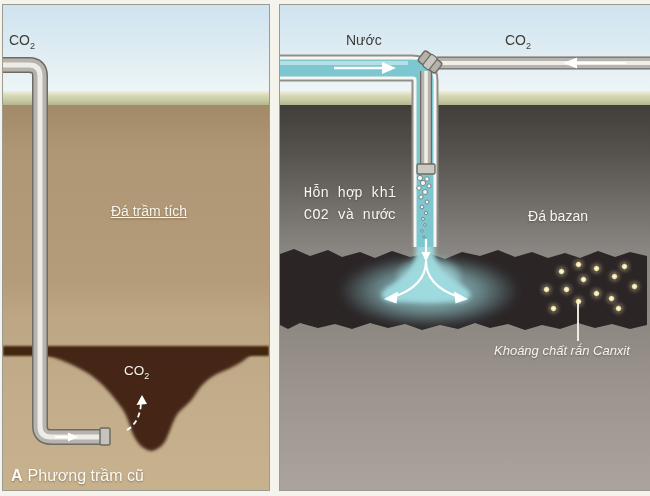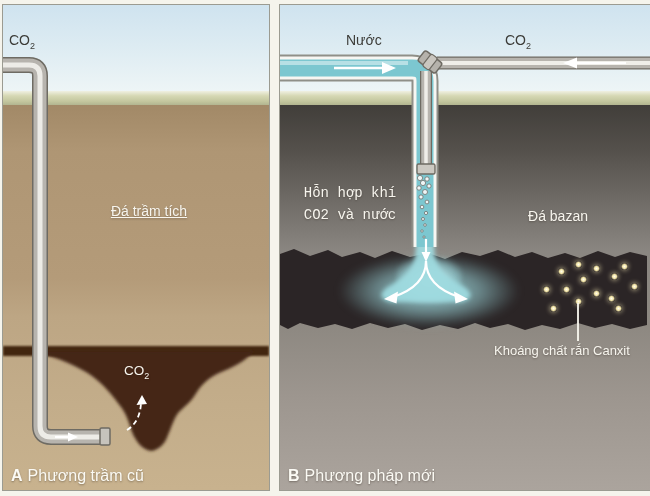--- a/index.html
+++ b/index.html
@@ -223,17 +223,16 @@
     <div class="lbl lbl-dark" style="left:66px; top:27px;">Nước</div>
     <div class="lbl lbl-dark" style="left:225px; top:27px;"><span>CO</span><sub>2</sub></div>
 
     <div class="lbl lbl-light center" style="left:0; top:177px; width:140px; line-height:22px;font-family:Liberation Mono, monospace;">
       <div>Hỗn hợp khí</div>
       <div>CO2 và nước</div>
     </div>
 
     <div class="lbl lbl-light center" style="left:238px; top:190px; width:80px;margin-top:13px;">Đá bazan</div>
 
-    <div class="lbl lbl-light" style="left:214px; top:338px; font-size:13px;">Khoáng chất rắn Canxit</div>
-
-    <div class="caption"><b>B</b><span>Phương pháp mới</span></div>
+    <div class="lbl lbl-light" style="left:214px; top:338px; font-size:13px;font-style:italic;">Khoáng chất rắn Canxit</div>
+
   </section>
 </div>
 
 </body></html>

